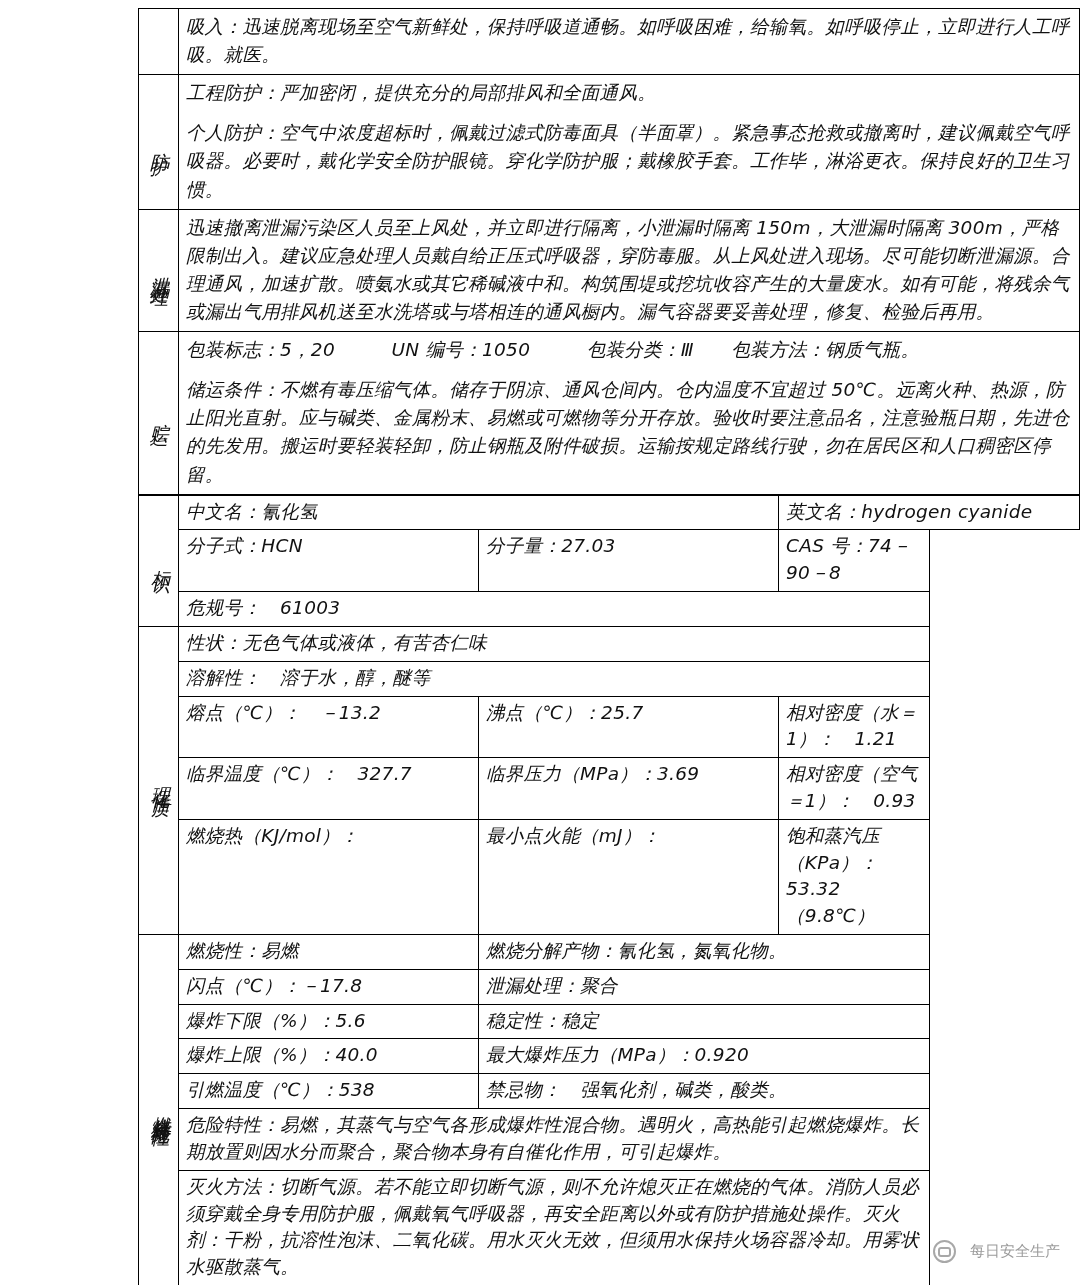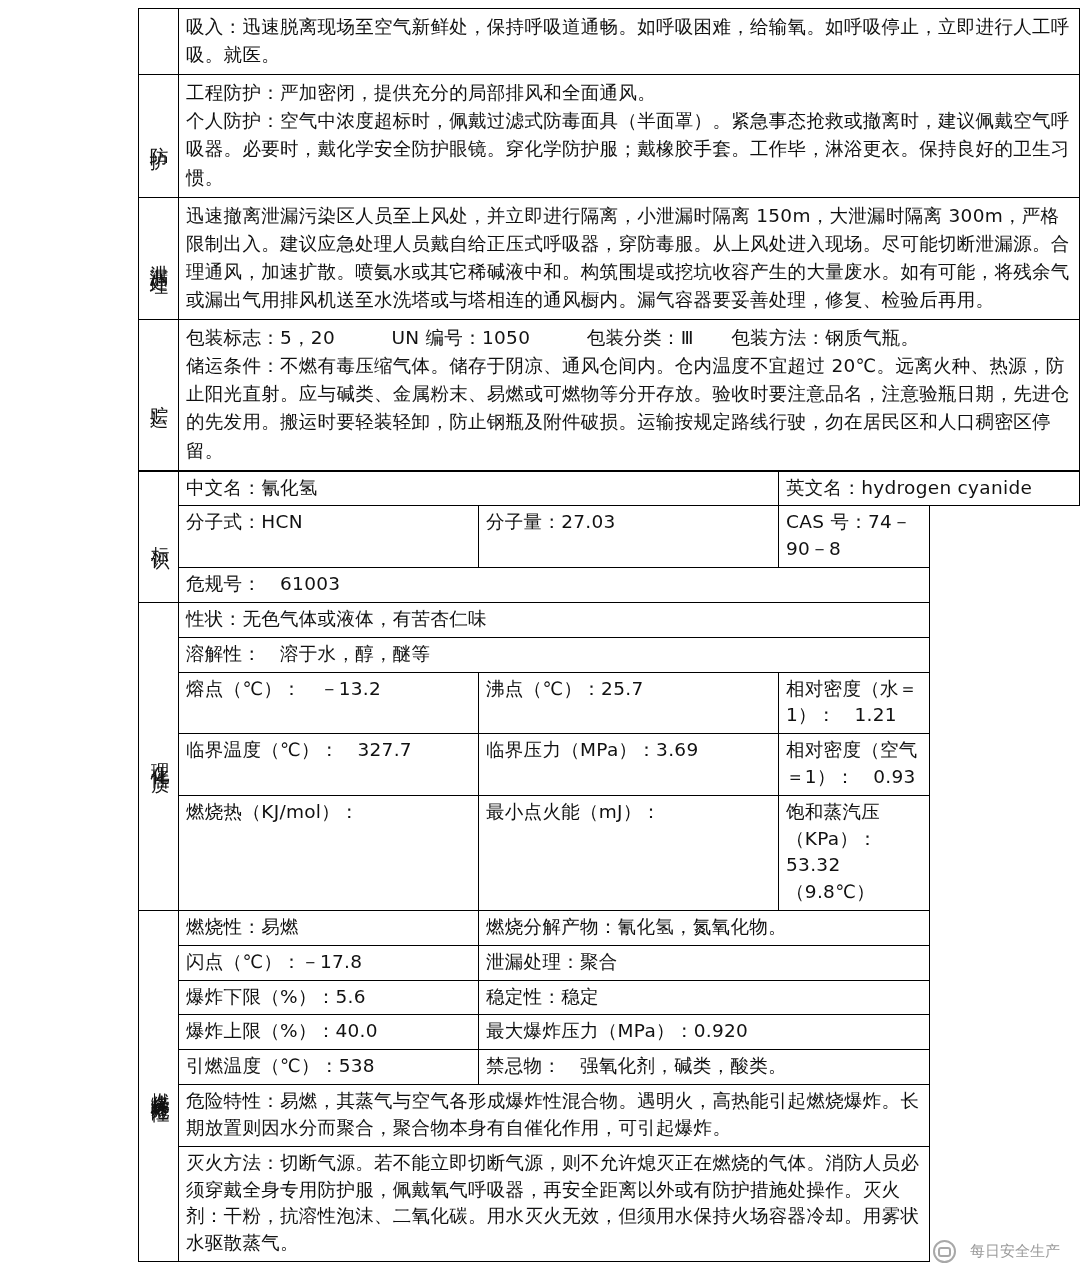--- a/index.html
+++ b/index.html
@@ -27,20 +27,21 @@
     width: 942px;
     table-layout: fixed;
   }
   td {
     border: 1px solid #000;
     vertical-align: top;
     padding: 4px 7px 5px 7px;
     font-size: 18.5px;
     line-height: 1.52;
     letter-spacing: 0.3px;
+    font-style: italic;
   }
   .label-cell {
     width: 40px;
     text-align: center;
     vertical-align: middle;
     padding: 4px 3px;
     font-size: 18.5px;
     line-height: 1.18;
     letter-spacing: 0;
   }
@@ -81,21 +82,21 @@
     content: "";
     position: absolute;
     left: 3px;
     top: 5px;
     width: 9px;
     height: 6px;
     border: 2px solid #9a9a9a;
     border-radius: 3px;
   }
   .cell-block { display: block; }
-  .cell-block + .cell-block { margin-top: 0px; }
+  .cell-block + .cell-block { margin-top: 12px; }
 </style>
 </head>
 <body>
 
 <div class="page">
 
   <table>
     <colgroup>
       <col style="width:40px">
       <col>
@@ -123,21 +124,21 @@
         <td>
           <span class="cell-block">迅速撤离泄漏污染区人员至上风处，并立即进行隔离，小泄漏时隔离 150m，大泄漏时隔离 300m，严格限制出入。建议应急处理人员戴自给正压式呼吸器，穿防毒服。从上风处进入现场。尽可能切断泄漏源。合理通风，加速扩散。喷氨水或其它稀碱液中和。构筑围堤或挖坑收容产生的大量废水。如有可能，将残余气或漏出气用排风机送至水洗塔或与塔相连的通风橱内。漏气容器要妥善处理，修复、检验后再用。</span>
         </td>
       </tr>
       <tr>
         <td class="label-cell">
           <span style="writing-mode:vertical-rl; text-orientation:upright; margin:0 auto; letter-spacing:4px;">贮运</span>
         </td>
         <td>
           <span class="cell-block">包装标志：5，20　　　UN 编号：1050　　　包装分类：Ⅲ　　包装方法：钢质气瓶。</span>
-          <span class="cell-block">储运条件：不燃有毒压缩气体。储存于阴凉、通风仓间内。仓内温度不宜超过 20℃。远离火种、热源，防止阳光直射。应与碱类、金属粉末、易燃或可燃物等分开存放。验收时要注意品名，注意验瓶日期，先进仓的先发用。搬运时要轻装轻卸，防止钢瓶及附件破损。运输按规定路线行驶，勿在居民区和人口稠密区停留。</span>
+          <span class="cell-block">储运条件：不燃有毒压缩气体。储存于阴凉、通风仓间内。仓内温度不宜超过 50℃。远离火种、热源，防止阳光直射。应与碱类、金属粉末、易燃或可燃物等分开存放。验收时要注意品名，注意验瓶日期，先进仓的先发用。搬运时要轻装轻卸，防止钢瓶及附件破损。运输按规定路线行驶，勿在居民区和人口稠密区停留。</span>
         </td>
       </tr>
     </tbody>
   </table>
 
 
   <table class="tbl2">
     <colgroup>
       <col style="width:40px">
       <col style="width:300px">

